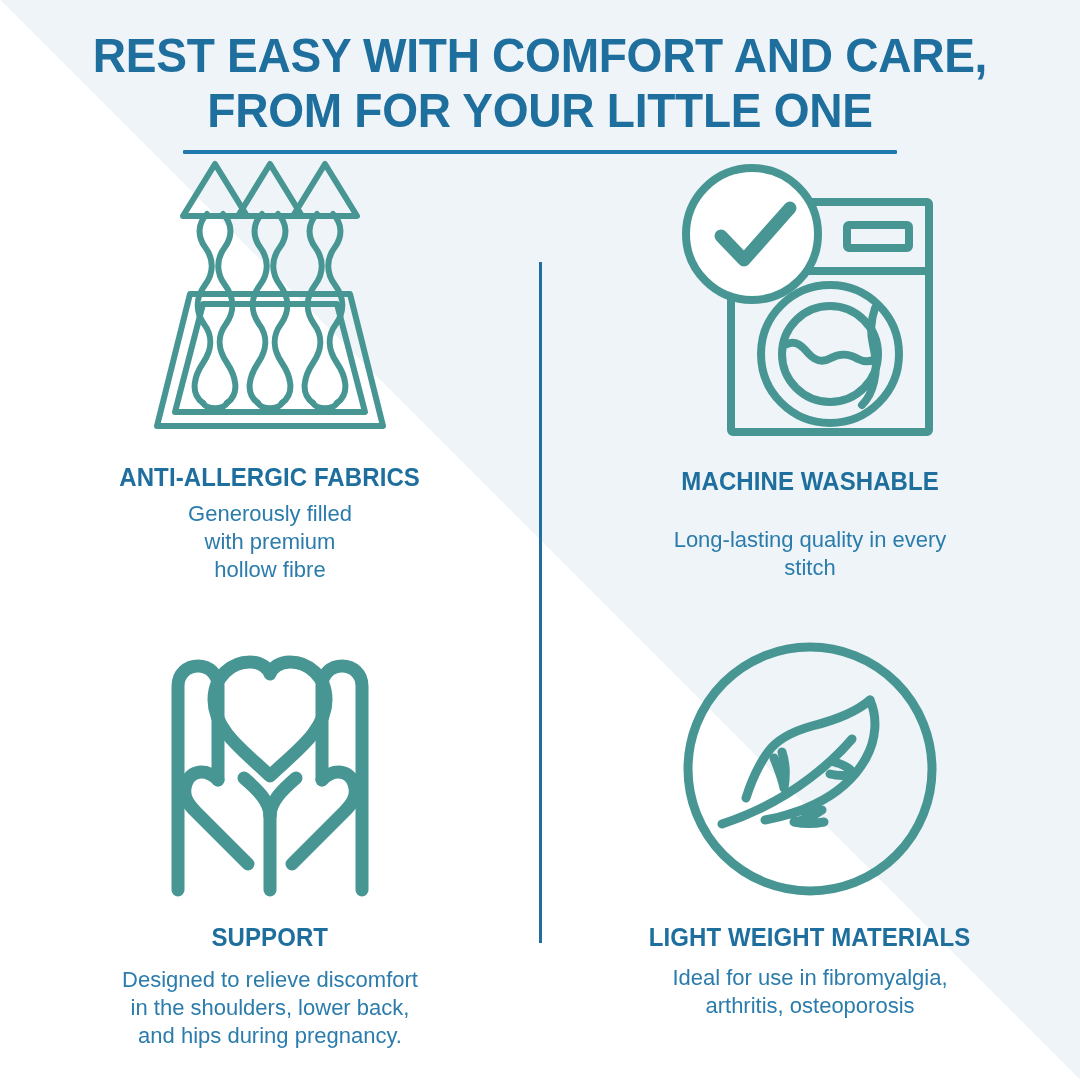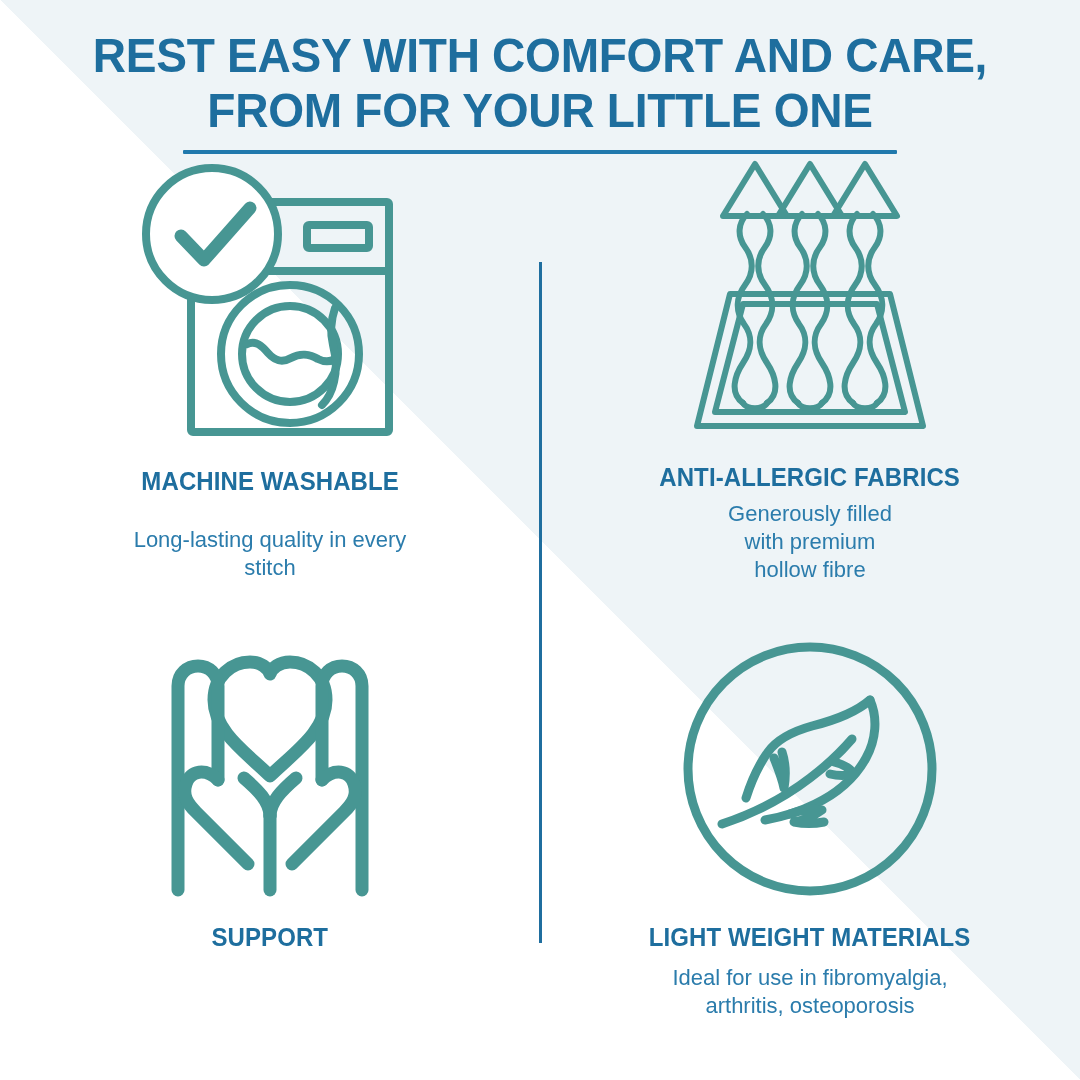--- a/index.html
+++ b/index.html
@@ -160,47 +160,20 @@
     <div class="headline-wrap">
       <h1 class="headline">REST EASY WITH COMFORT AND CARE,
 FROM FOR YOUR LITTLE ONE</h1>
       <div class="headline-rule"></div>
     </div>
 
     <div class="v-divider"></div>
 
     <div class="grid">
 
-      <div class="card card-1">
-        <div class="card-icon">
-          <svg width="262" height="282" viewBox="0 0 262 282" fill="none" stroke="#479693" stroke-width="8" stroke-linecap="round" stroke-linejoin="round">
-
-            <rect x="52" y="44" width="198" height="230" rx="2"></rect>
-
-            <line x1="52" y1="113" x2="250" y2="113"></line>
-
-            <rect x="168" y="67" width="62" height="23" rx="2"></rect>
-
-            <circle cx="151" cy="196" r="69"></circle>
-
-            <circle cx="151" cy="196" r="48"></circle>
-
-            <path d="M108 186 c9 -4 15 2 21 9 c7 8 14 10 23 5 c9 -5 19 -4 27 1 c6 3 12 3 17 0"></path>
-            <path d="M196 150 c-4 12 -5 25 -2 37 c3 12 4 25 1 37 c-2 9 -6 17 -12 23"></path>
-
-            <circle cx="73" cy="76" r="66" fill="#ffffff"></circle>
-
-            <path d="M42 78 l23 24 l46 -52" stroke-width="13"></path>
-          </svg>
-        </div>
-        <h2 class="card-title">MACHINE WASHABLE</h2>
-        <p class="card-desc">Long-lasting quality in every
-stitch</p>
-      </div>
-
       <div class="card card-2">
         <div class="card-icon">
           <svg width="250" height="290" viewBox="0 0 250 290" fill="none" stroke="#479693" stroke-width="6" stroke-linecap="round" stroke-linejoin="round">
 
             <path d="M12 268 L45 136 L205 136 L238 268 Z"></path>
 
             <path d="M30 254 L58 146 L192 146 L220 254 Z"></path>
 
             <path d="M58 245 c-14 -10 -8 -28 0 -40 c9 -13 10 -27 1 -39 c-9 -13 -8 -27 1 -39
                      c9 -12 9 -26 0 -38 c-8 -11 -7 -24 2 -33"></path>
@@ -227,20 +200,47 @@
             <path d="M148 58 L180 6 L212 58 Z"></path>
           </svg>
         </div>
         <h2 class="card-title">ANTI-ALLERGIC
 FABRICS</h2>
         <p class="card-desc">Generously filled
 with premium
 hollow fibre</p>
       </div>
 
+      <div class="card card-1">
+        <div class="card-icon">
+          <svg width="262" height="282" viewBox="0 0 262 282" fill="none" stroke="#479693" stroke-width="8" stroke-linecap="round" stroke-linejoin="round">
+
+            <rect x="52" y="44" width="198" height="230" rx="2"></rect>
+
+            <line x1="52" y1="113" x2="250" y2="113"></line>
+
+            <rect x="168" y="67" width="62" height="23" rx="2"></rect>
+
+            <circle cx="151" cy="196" r="69"></circle>
+
+            <circle cx="151" cy="196" r="48"></circle>
+
+            <path d="M108 186 c9 -4 15 2 21 9 c7 8 14 10 23 5 c9 -5 19 -4 27 1 c6 3 12 3 17 0"></path>
+            <path d="M196 150 c-4 12 -5 25 -2 37 c3 12 4 25 1 37 c-2 9 -6 17 -12 23"></path>
+
+            <circle cx="73" cy="76" r="66" fill="#ffffff"></circle>
+
+            <path d="M42 78 l23 24 l46 -52" stroke-width="13"></path>
+          </svg>
+        </div>
+        <h2 class="card-title">MACHINE WASHABLE</h2>
+        <p class="card-desc">Long-lasting quality in every
+stitch</p>
+      </div>
+
       <div class="card card-3">
         <div class="card-icon">
           <svg width="260" height="272" viewBox="0 0 260 272" fill="none" stroke="#479693" stroke-width="13" stroke-linecap="round" stroke-linejoin="round">
 
             <path d="M130 148
                      C108 126 74 104 74 72
                      C74 48 92 34 110 34
                      C121 34 128 40 130 46
                      C132 40 139 34 150 34
                      C168 34 186 48 186 72
@@ -254,20 +254,23 @@
 
             <path d="M182 152 C194 140 210 142 214 156 C218 168 212 176 204 184 L152 236"></path>
 
             <path d="M130 262 L130 188"></path>
 
             <path d="M130 188 C130 174 118 162 104 150"></path>
             <path d="M130 188 C130 174 142 162 156 150"></path>
           </svg>
         </div>
         <h2 class="card-title">SUPPORT</h2>
+        <p class="card-desc">Designed to relieve discomfort
+in the shoulders, lower back,
+and hips during pregnancy.</p>
       </div>
 
       <div class="card card-4">
         <div class="card-icon">
           <svg width="256" height="262" viewBox="0 0 256 262" fill="none" stroke="#479693" stroke-width="9" stroke-linecap="round" stroke-linejoin="round">
 
             <circle cx="128" cy="131" r="122"></circle>
 
             <path d="M188 62
                      c8 18 6 40 -4 58

